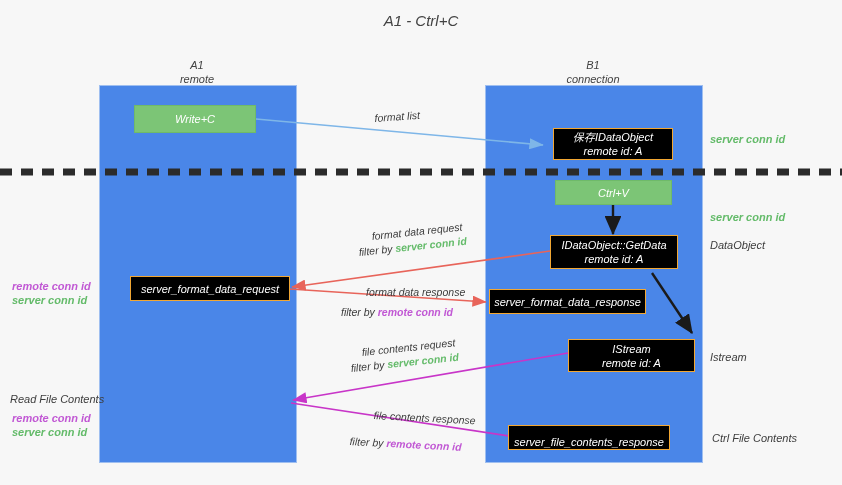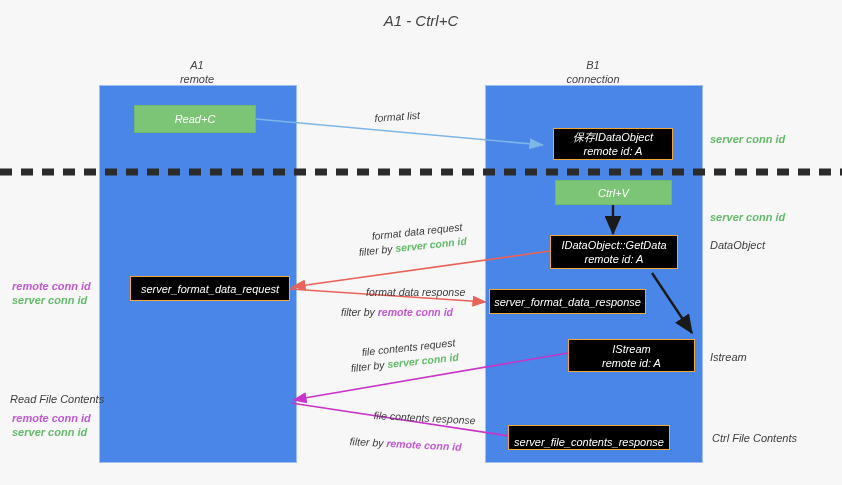--- a/index.html
+++ b/index.html
@@ -110,21 +110,21 @@
     <line x1="550" y1="251" x2="292" y2="287" stroke="#e8645a" stroke-width="1.6" marker-end="url(#ah-red)"></line>
 
     <line x1="290" y1="289" x2="486" y2="302" stroke="#e8645a" stroke-width="1.6" marker-end="url(#ah-red)"></line>
 
     <line x1="568" y1="353" x2="293" y2="400" stroke="#c835c8" stroke-width="1.6" marker-end="url(#ah-mag)"></line>
 
     <line x1="291" y1="403" x2="522" y2="438" stroke="#c835c8" stroke-width="1.6" marker-end="url(#ah-mag)"></line>
   </svg>
 
   <div class="abs box green" style="left:134px;top:105px;width:122px;height:28px;">
-    <span class="ln">Read+C</span>
+    <span class="ln">Write+C</span>
   </div>
 
   <div class="abs box orange" style="left:553px;top:128px;width:120px;height:32px;">
     <span class="ln">保存IDataObject</span>
     <span class="ln">remote id: A</span>
   </div>
 
   <div class="abs box green" style="left:555px;top:180px;width:117px;height:25px;">
     <span class="ln">Ctrl+V</span>
   </div>

